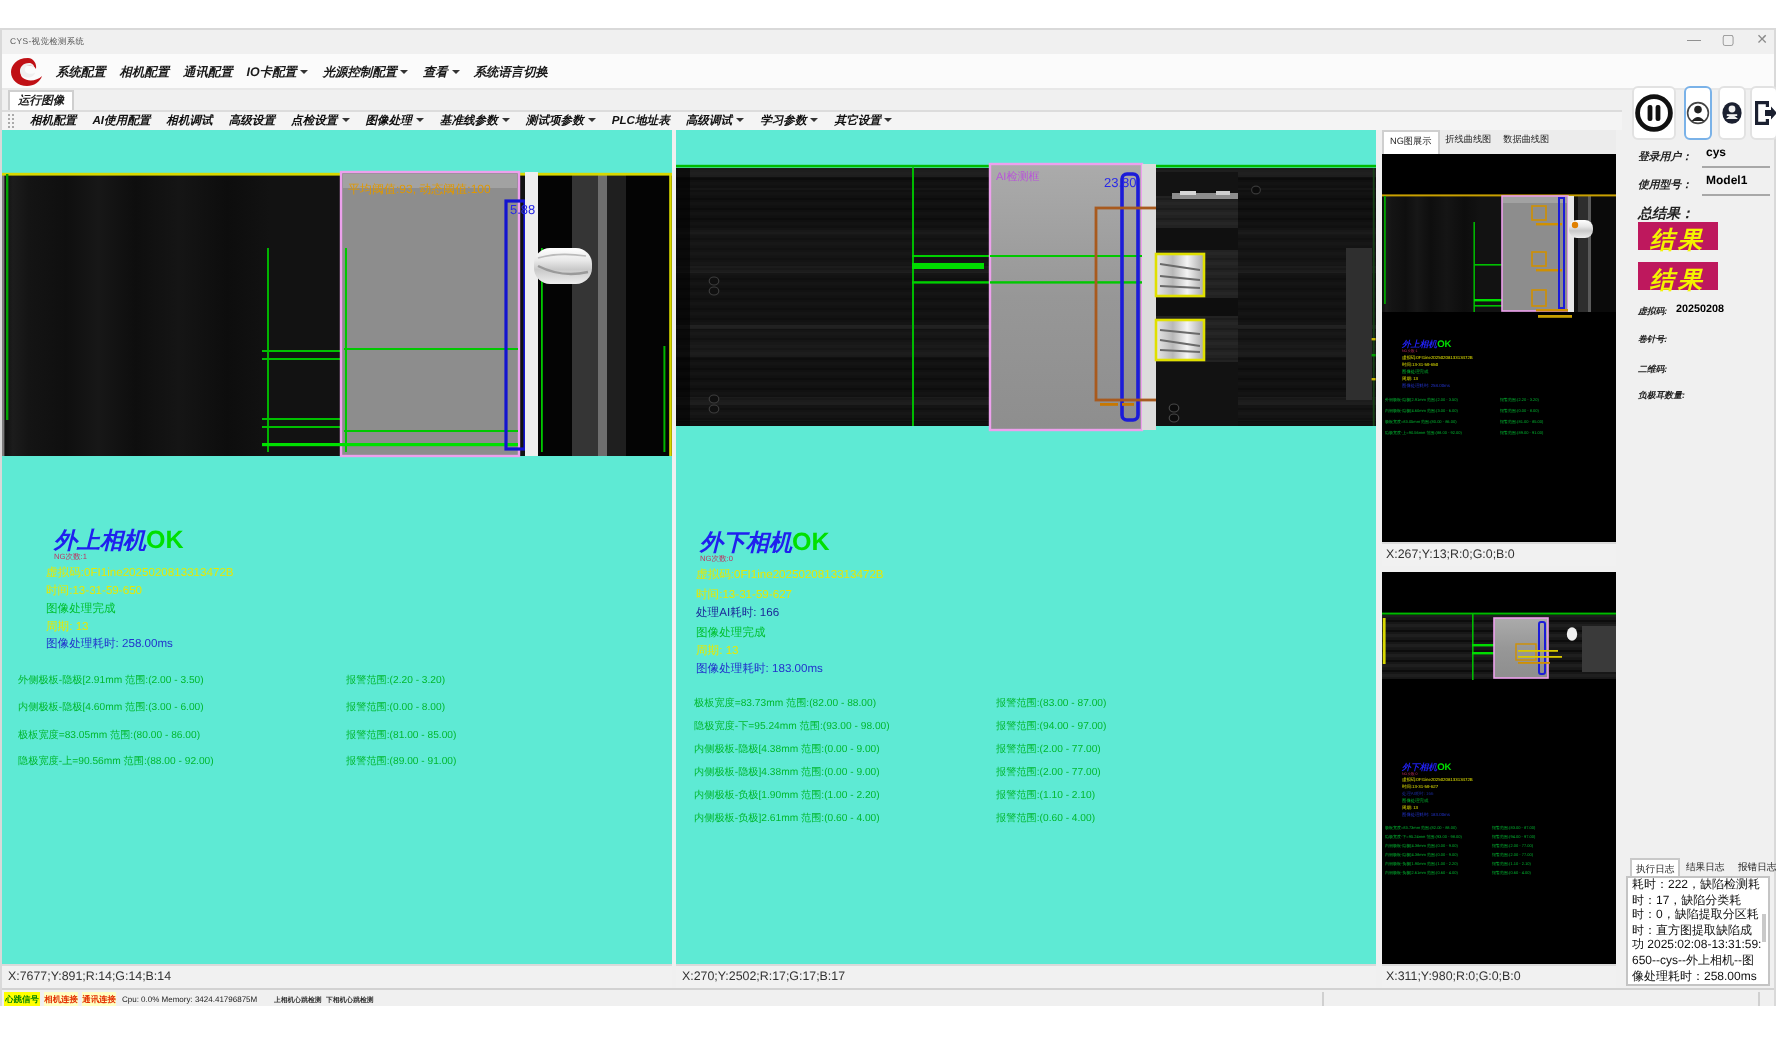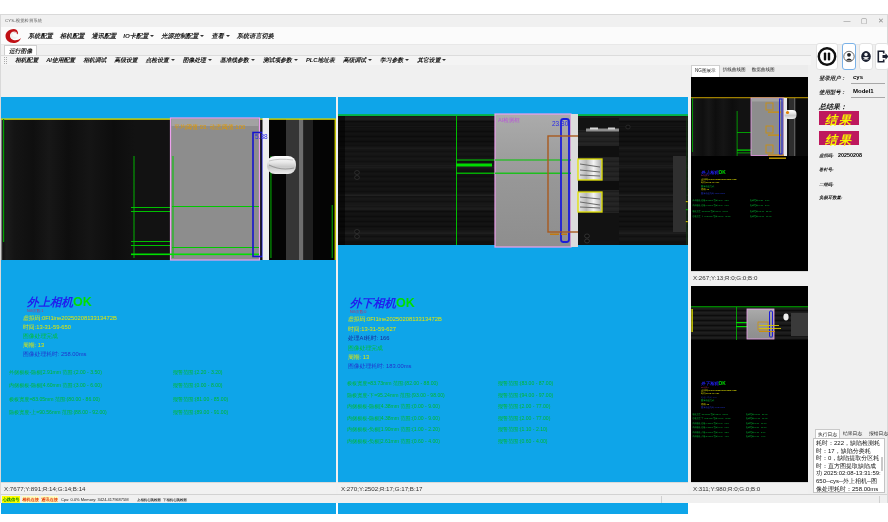--- a/index.html
+++ b/index.html
@@ -26,21 +26,21 @@
   #tabrow { position:absolute; left:0; top:30px; width:810px; height:10px; background:#f0f0f0; }
   #run-tab { position:absolute; left:3px; top:0px; height:10px; padding:0 4px; background:#ffffff;
     border:1px solid #cfcfcf; border-bottom:none; font-size:5.8px; font-style:italic; font-weight:600;
     color:#222; line-height:10px; }
   #toolbar { position:absolute; left:0; top:40px; width:810px; height:10px; background:#f4f4f4;
     border-top:1px solid #dcdcdc; display:flex; align-items:center; }
   #toolbar-grip { width:3px; height:7px; margin-left:3px; border-left:1px dotted #aaa; border-right:1px dotted #aaa; }
   .tool-item { font-size:5.8px; color:#111; font-style:italic; font-weight:600; white-space:nowrap; margin-left:8px; }
 
   
-  .cam-panel { position:absolute; top:50px; background:#0ea5e9;margin-top:32px; }
+  .cam-panel { position:absolute; top:50px; background:#5eead4; }
   #left-panel  { left:0px;  width:335px; height:417px; }
   #mid-panel   { left:337px; width:350px; height:417px; }
   .vdivider { position:absolute; top:50px; width:2px; height:429px; background:#f0f0f0; }
   .panel-statusbar { position:absolute; top:467px; height:12px; background:#f1f1f1;
     border-top:1px solid #dadada; font-size:6.2px; color:#333; line-height:11px; padding-left:3px;
     white-space:nowrap; overflow:hidden; }
 
   
   #right-col { position:absolute; left:690px; top:50px; width:117px; height:429px; background:#f0f0f0; }
   #mini-tabs { position:absolute; left:0; top:0px; width:117px; height:12px; background:#ececec; display:flex; }

